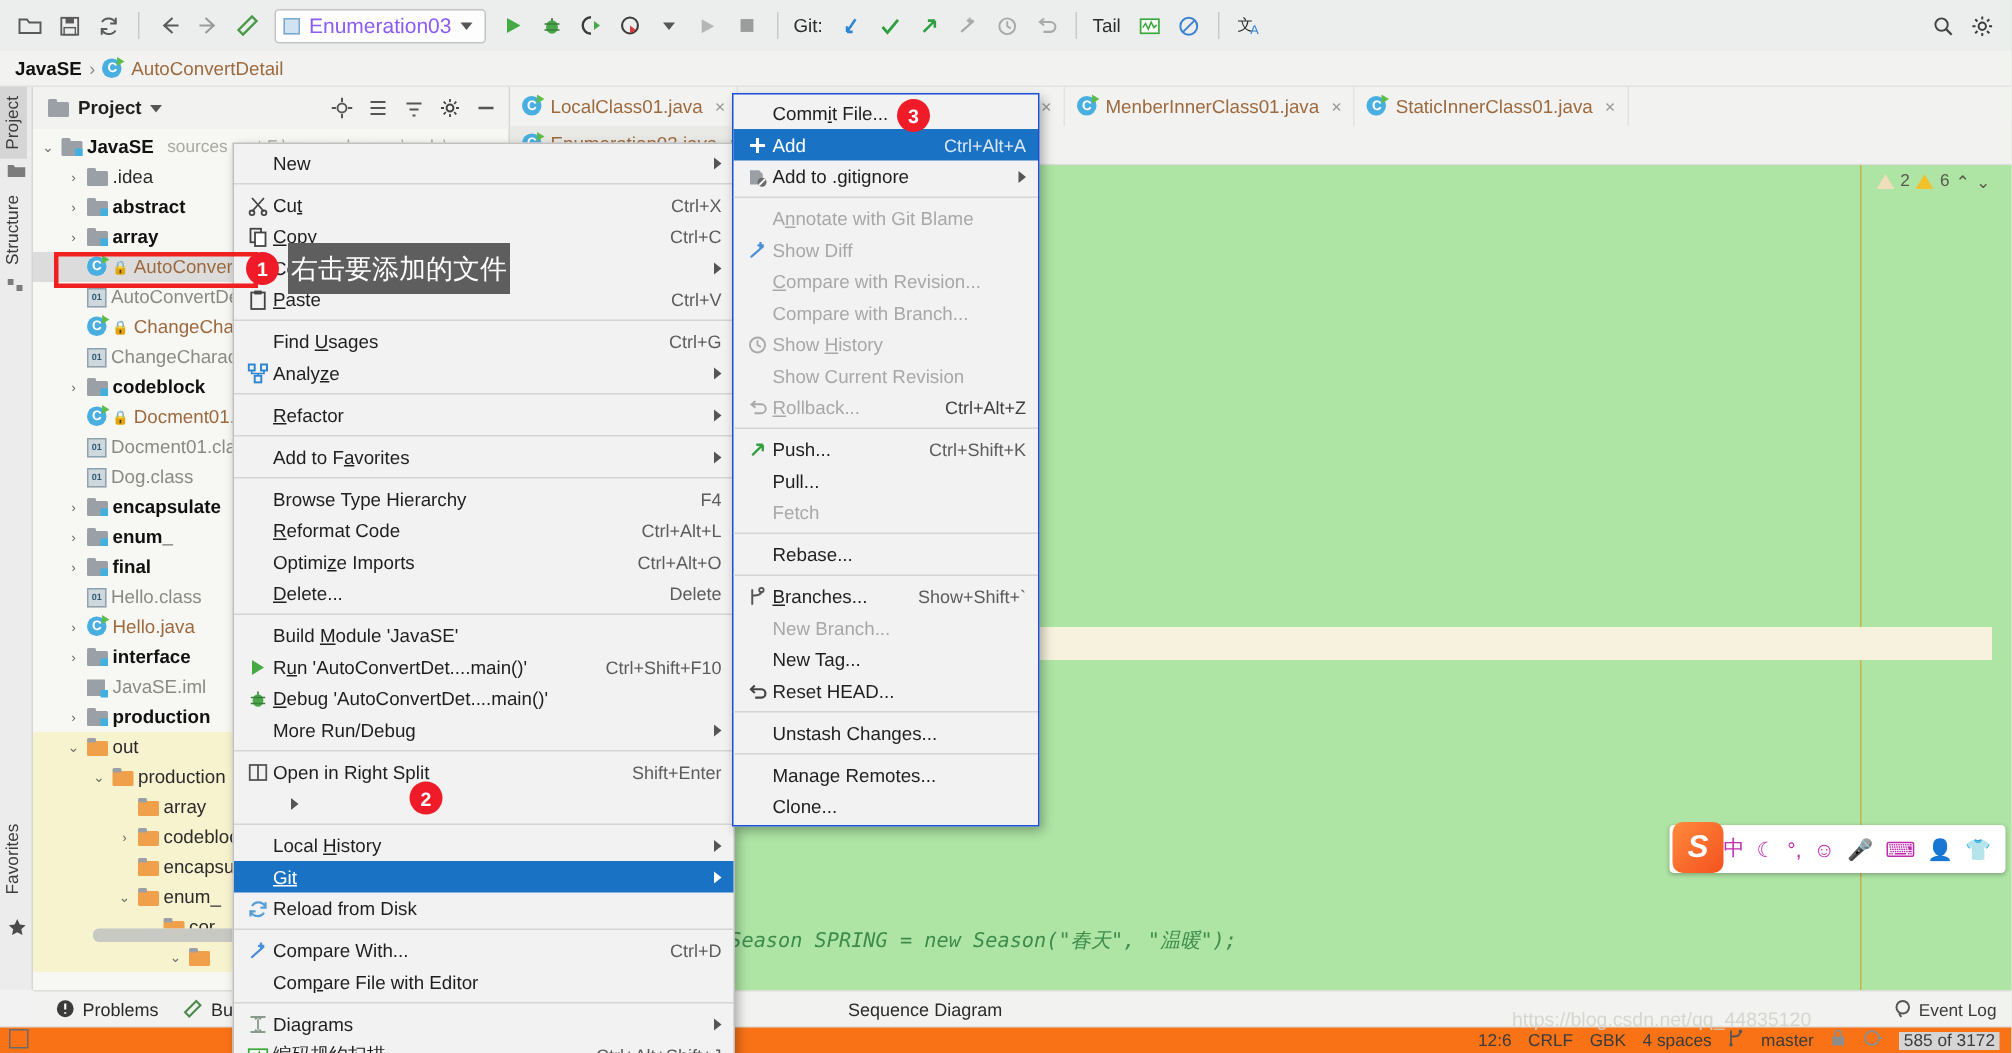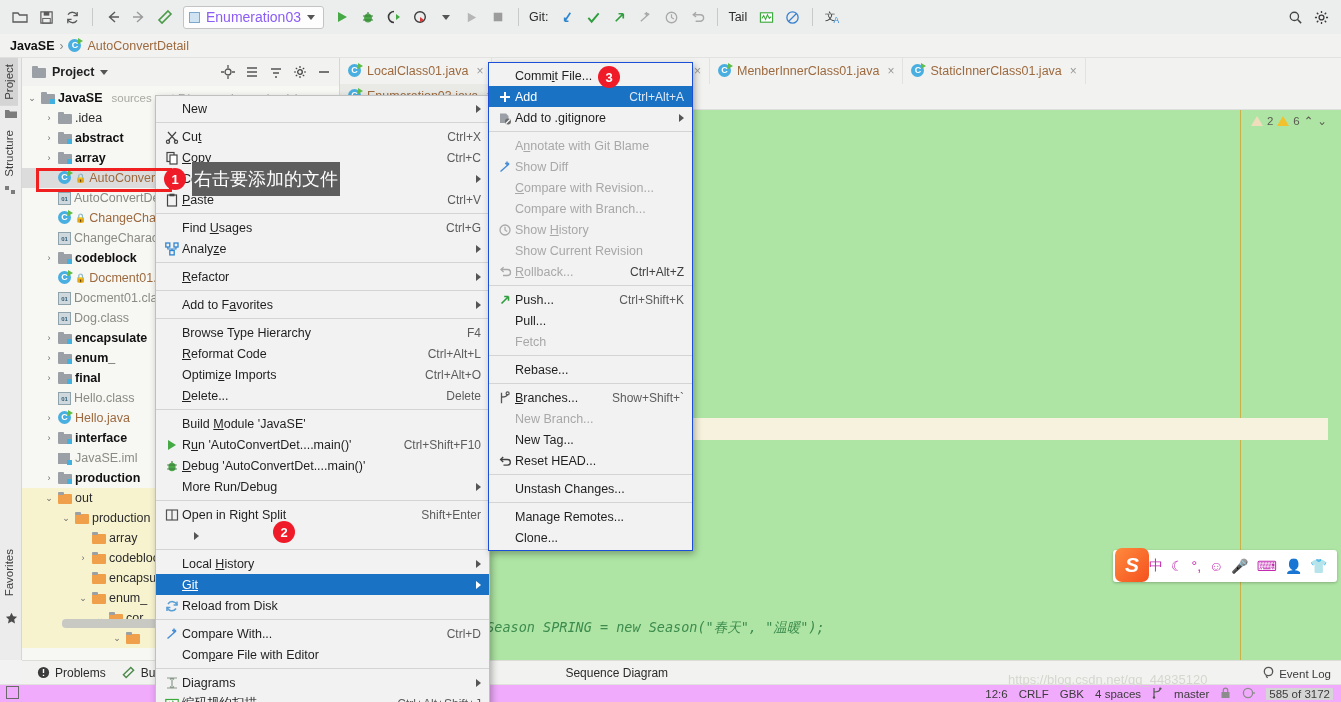--- a/index.html
+++ b/index.html
@@ -149,21 +149,21 @@
     position: absolute; left: 22px; top: 660px; width: 1319px; height: 24px;
     background: #f2f2f0; border-top: 1px solid #dcdcd8;
     display: flex; align-items: center; gap: 16px; padding-left: 14px;
   }
   .tw-item { display: flex; align-items: center; gap: 5px; font-size: 12px; color: #2b2b2b; }
   .tw-ic { width: 14px; height: 14px; display: flex; align-items: center; justify-content: center; }
 
   
   .status {
     position: absolute; left: 0; top: 684px; width: 1341px; height: 18px;
-    background: #f0abfc; border-top: 1px solid #e0e0dc;
+    background: #f97316; border-top: 1px solid #e0e0dc;
     display: flex; align-items: center; font-size: 11.5px; color: #3b3b3b;
   }
   .st-left { display: flex; align-items: center; gap: 8px; padding-left: 6px; }
   .st-right { margin-left: auto; display: flex; align-items: center; gap: 11px; padding-right: 8px; }
   .st-sel { background: #d5d5d5; padding: 0 3px; }
 
   
   .editor-tabs {
     position: absolute; left: 340px; top: 58px; width: 1001px; height: 26px;
     background: #f2f2f0; display: flex; align-items: stretch; overflow: hidden;

